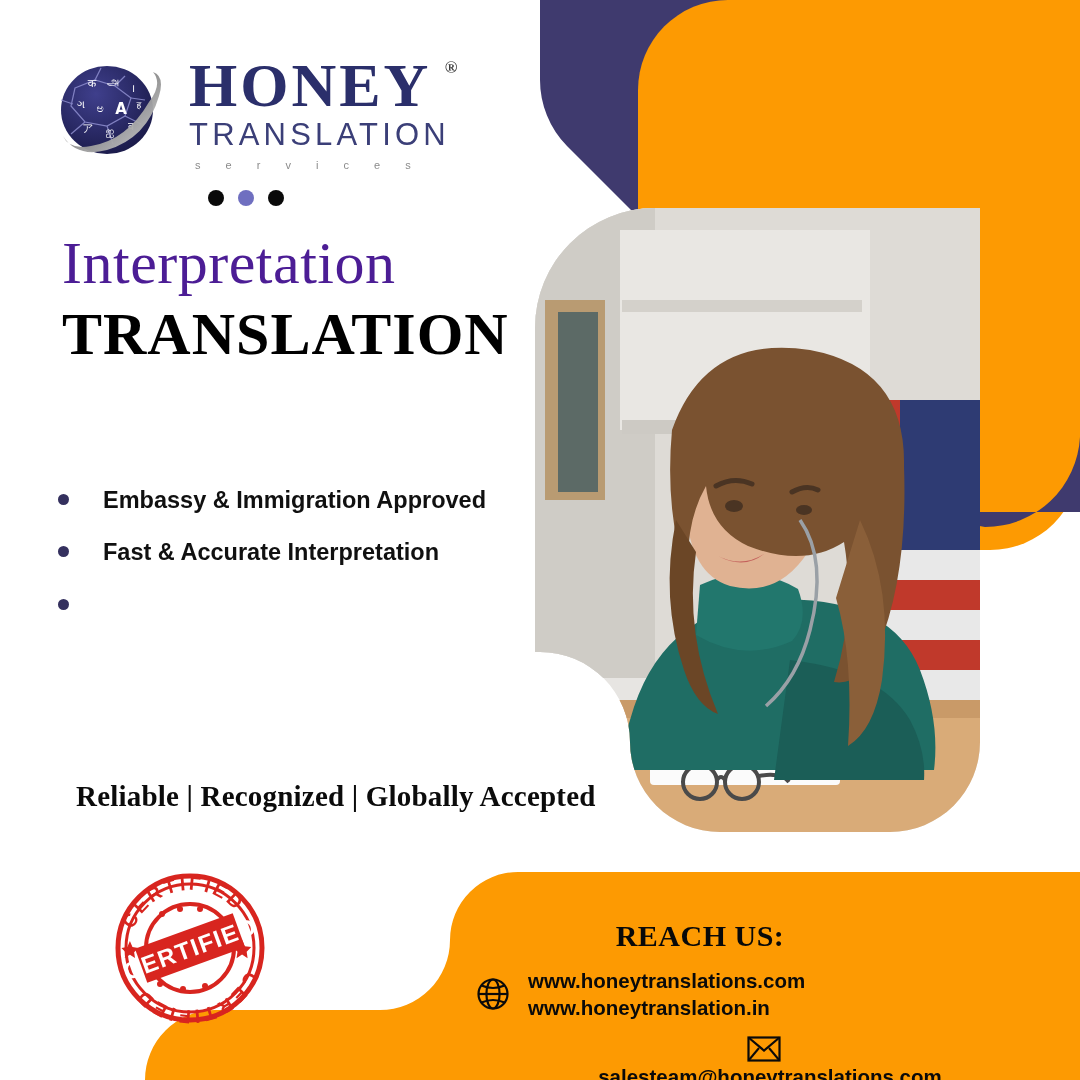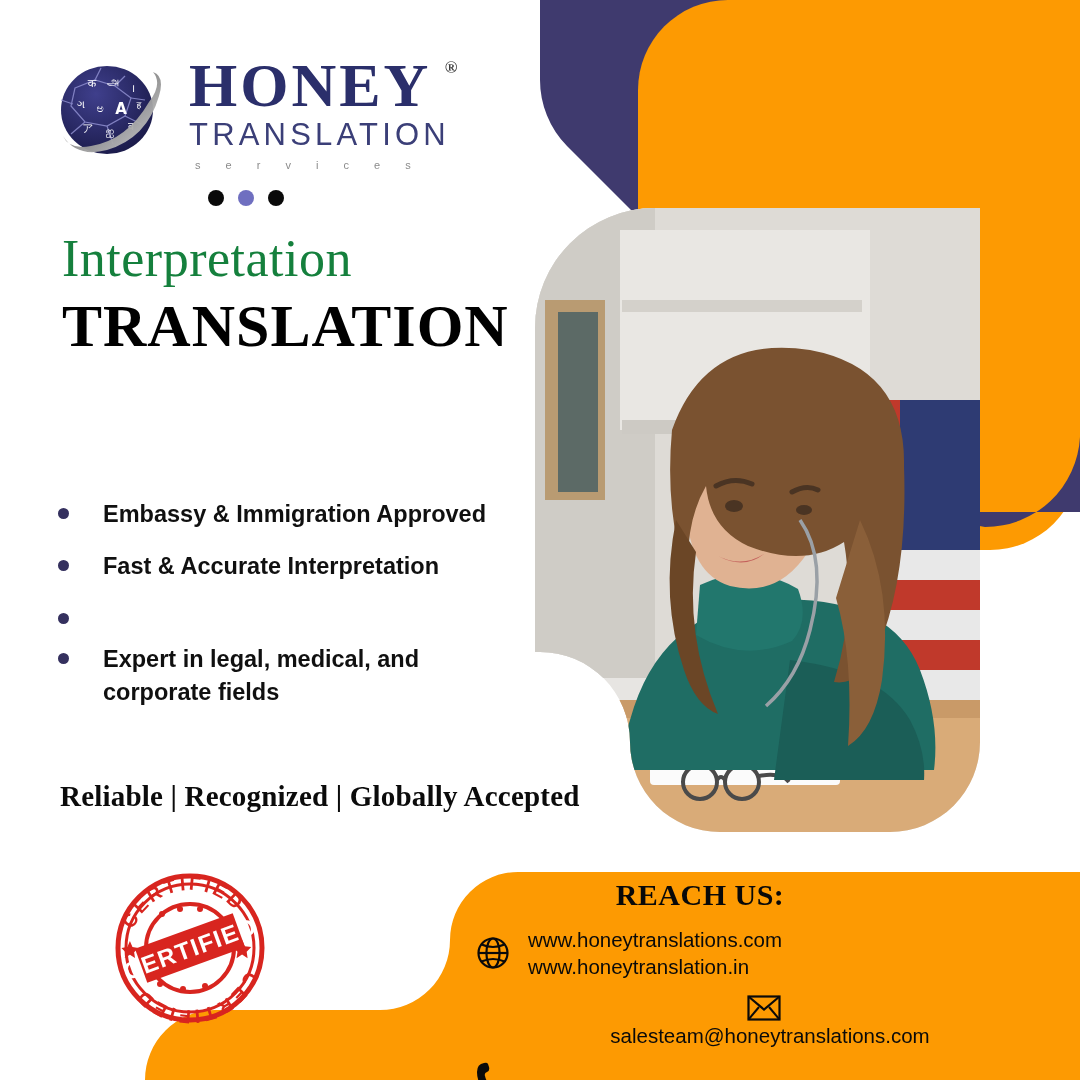--- a/index.html
+++ b/index.html
@@ -60,84 +60,85 @@
     position:absolute; left:208px; top:190px;
     display:flex; gap:14px; z-index:5;
   }
   .dot { width:16px; height:16px; border-radius:50%; }
 
   
   .headline { position:absolute; left:62px; top:232px; z-index:5; }
   .h-script {
     font-family:"Liberation Serif", serif;
     font-weight:400;
-    font-size:52px;
-    color:#15803d;
+    font-size:60px;
+    color:#4c1d95;
     line-height:1.05;
     letter-spacing:0.5px;
   }
   .h-bold {
     font-family:"Liberation Serif", serif;
     font-weight:700;
     font-size:60px;
     color:#000000;
     line-height:1.12;
     letter-spacing:1px;
     margin-top:6px;
   }
 
   
-  .bullets { position:absolute; left:58px; top:498px; z-index:5; width:470px; }
+  .bullets { position:absolute; left:58px; top:484px; z-index:5; width:470px;text-align:right; }
   .bullet-row { display:flex; align-items:flex-start; margin-bottom:19px; }
   .bullet-dot {
     width:11px; height:11px; border-radius:50%;
     background:#34305e; flex:0 0 auto;
     margin-top:10px; margin-right:34px;
   }
   .bullet-text {
     font-family:"Liberation Sans", sans-serif;
     font-weight:700;
     font-size:23.5px;
     color:#101010;
     line-height:1.42;
   }
 
   
   .tagline {
-    position:absolute; left:60px; top:780px; z-index:5;
+    position:absolute; left:76px; top:780px; z-index:5;
     font-family:"Liberation Serif", serif;
     font-weight:700;
     font-size:29px;
     color:#0b0b0b;
     letter-spacing:0.2px;
   }
 
   
   .stamp { position:absolute; left:105px; top:868px; width:170px; height:160px; z-index:5; }
 
   
   .contact { position:absolute; left:470px; top:878px; width:600px; z-index:6; }
   .reach-title {
     font-family:"Liberation Serif", serif;
     font-weight:700;
     font-size:30px;
     color:#090909;
     text-align:center;
     width:460px;
     letter-spacing:0.5px;
+    margin-top:41px;
   }
   .contact-row { display:flex; align-items:center; margin-top:12px; }
   .contact-icon {
     width:46px; flex:0 0 auto;
     display:flex; align-items:center; justify-content:center;
     margin-right:12px;
   }
   .contact-text {
     font-family:"Liberation Sans", sans-serif;
-    font-weight:400;
+    font-weight:700;
     font-size:20.5px;
     color:#0a0a0a;
     line-height:1.32;
   }
   .contact-text.phone { font-size:22px; letter-spacing:0.4px; }
   .row-web { margin-top:14px; }
   .row-mail { margin-top:14px;flex-direction:column; }
   .row-phone { margin-top:12px; }
 </style>
 </head>
@@ -335,24 +336,20 @@
     <div class="bullet-row">
       <span class="bullet-dot"></span>
       <span class="bullet-text">Embassy &amp; Immigration Approved</span>
     </div>
     <div class="bullet-row">
       <span class="bullet-dot"></span>
       <span class="bullet-text">Fast &amp; Accurate Interpretation</span>
     </div>
     <div class="bullet-row">
       <span class="bullet-dot"></span>
-    </div>
-    <div class="bullet-row">
-      <span class="bullet-dot"></span>
-      <span class="bullet-text" style="display:inline-block;max-width:355px">Expert in legal, medical, and corporate fields</span>
     </div>
   </div>
 
   <div class="tagline">Reliable  |  Recognized  |  Globally Accepted</div>
 
   <svg class="stamp" viewBox="0 0 170 160">
     <defs>
       <path id="ringTop" d="M 85 82 m -60 0 a 60 60 0 0 1 120 0"></path>
       <path id="ringBot" d="M 85 82 m 60 0 a 60 60 0 0 1 -120 0"></path>
     </defs>

